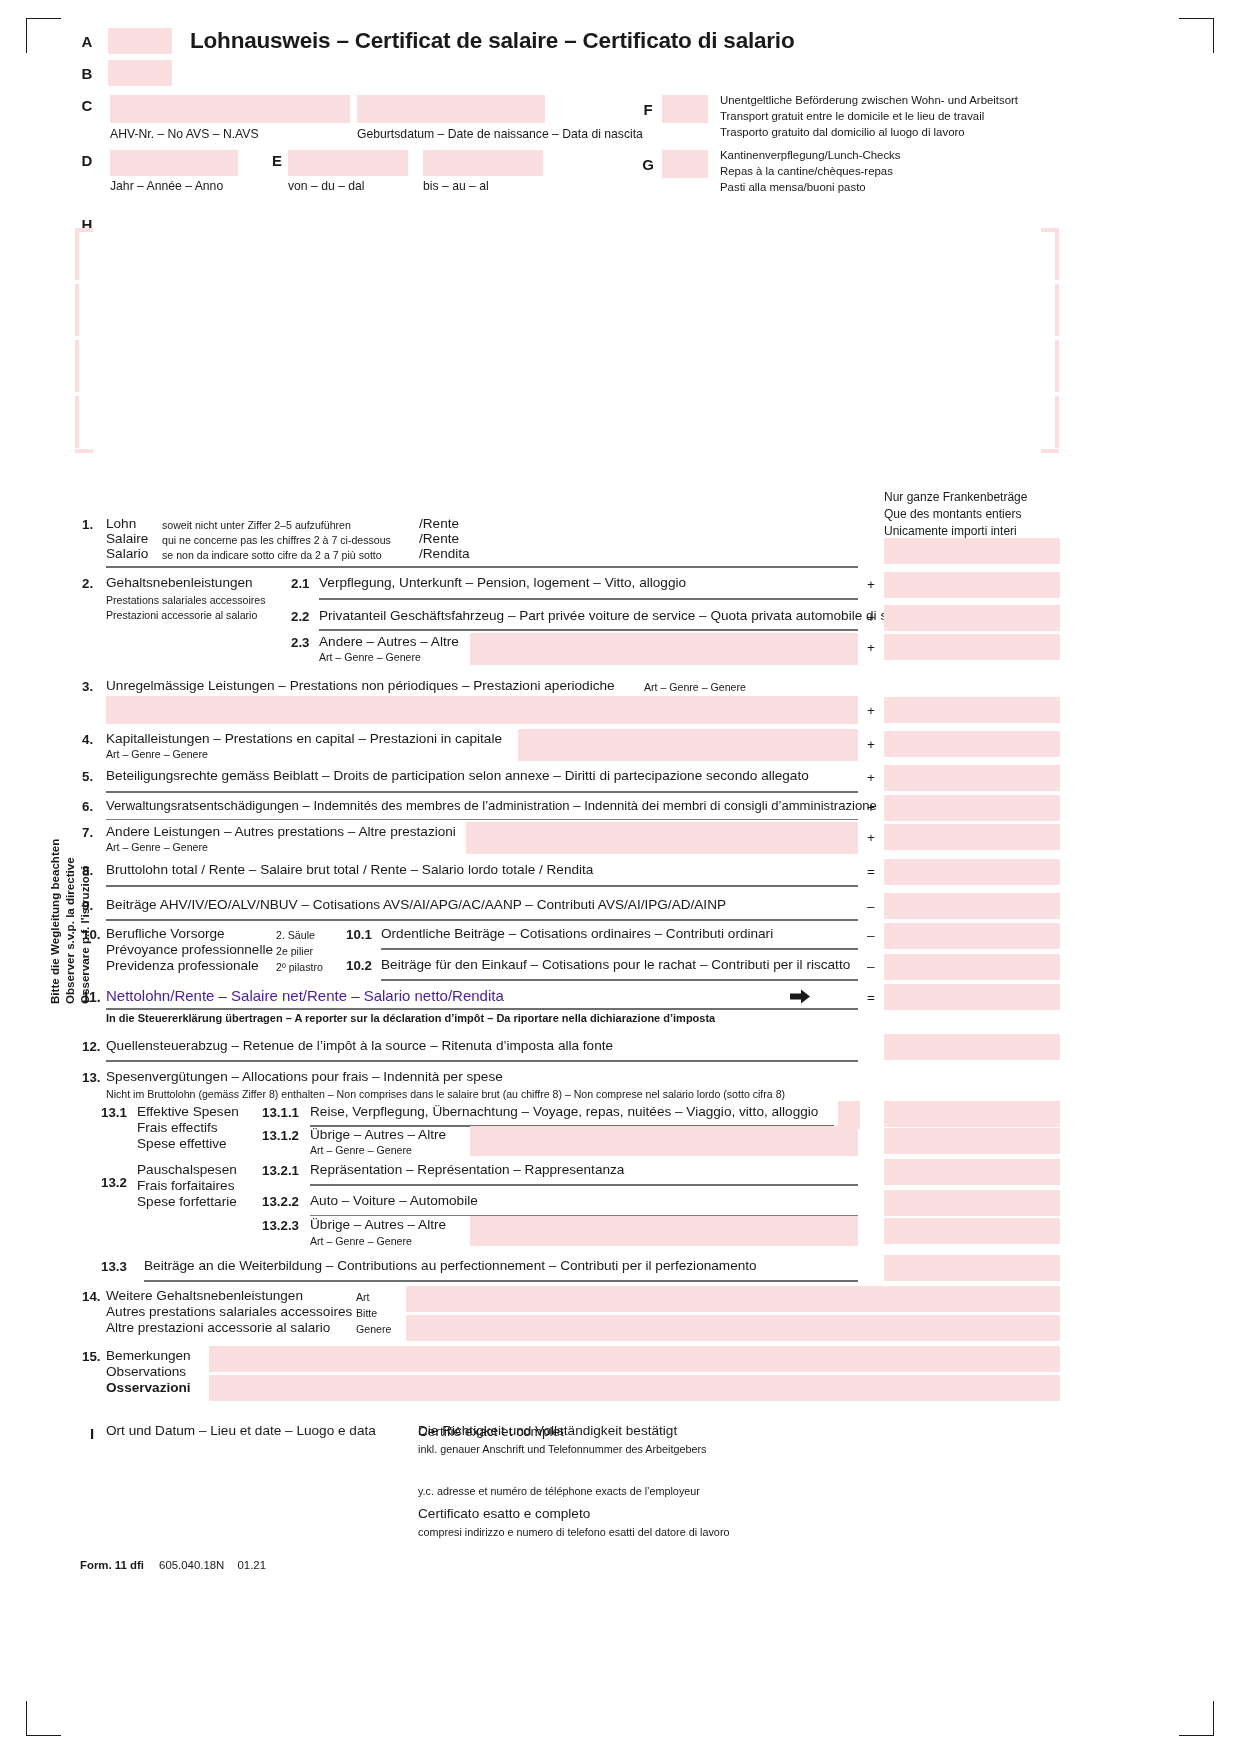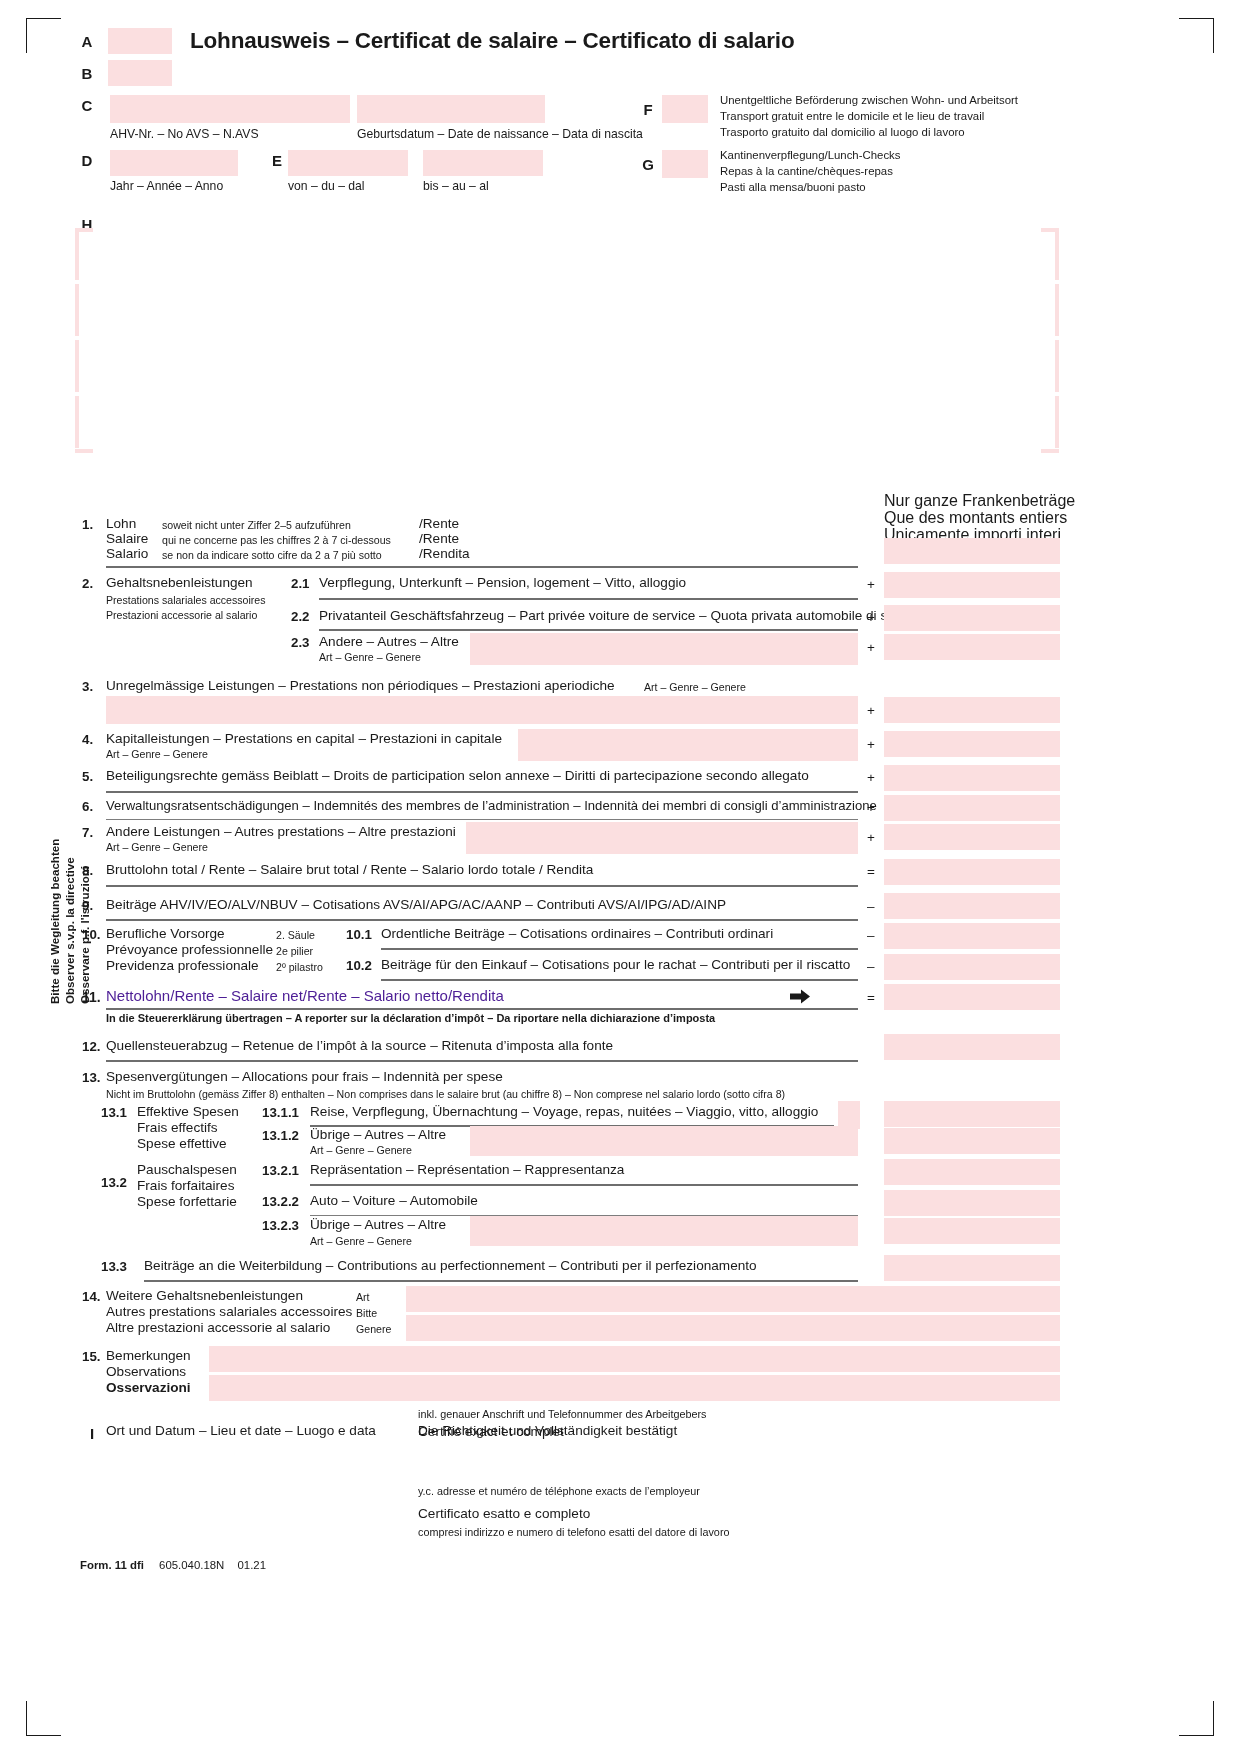--- a/index.html
+++ b/index.html
@@ -56,21 +56,21 @@
   .op { position:absolute; font-size:13.5px; color:#1a1a1a; }
   .num { position:absolute; font-weight:bold; font-size:13.3px; color:#1a1a1a; }
   .txt { position:absolute; font-size:13.6px; color:#1a1a1a; white-space:nowrap; }
   .txt-sm { position:absolute; font-size:10.6px; color:#1a1a1a; white-space:nowrap; }
   .txt-b { position:absolute; font-size:14px; font-weight:normal; color:#4c1d95; white-space:nowrap; }
   .txt-bs { position:absolute; font-size:11px; font-weight:bold; color:#1a1a1a; white-space:nowrap; }
   .amt { position:absolute; background:#fbdfe0; width:176px; height:26px; left:884px; }
   .inlinefld { position:absolute; background:#fbdfe0; }
 
   .arrow { position:absolute; width:20px; height:15px; }
-  .colhdr { position:absolute; font-size:16px; line-height:1.45; white-space:nowrap; color:#1a1a1a;}
+  .colhdr { position:absolute; font-size:12px; line-height:1.45; white-space:nowrap; color:#1a1a1a;}
 
   .footer-txt { position:absolute; font-size:13.6px; color:#1a1a1a; white-space:nowrap;}
   .footer-sm { position:absolute; font-size:10.8px; color:#1a1a1a; white-space:nowrap;}
   .formid { position:absolute; font-size:11.4px; font-weight:bold; color:#1a1a1a; white-space:nowrap;}
   .formid span.reg { font-weight:normal;text-align:right; }
 </style>
 </head>
 <body>
 
 <div class="page">
@@ -328,21 +328,21 @@
   <div class="txt" style="left:106px; top:1348px;">Bemerkungen</div>
   <div class="txt" style="left:106px; top:1364px;">Observations</div>
   <div class="txt" style="left:106px; top:1380px;font-weight:bold;">Osservazioni</div>
   <div class="inlinefld" style="left:209px;top:1346px;width:851px;height:26px;"></div>
   <div class="inlinefld" style="left:209px;top:1375px;width:851px;height:26px;"></div>
 
   <div class="sec-letter" style="position:absolute;left:81px;top:1425px;">I</div>
   <div class="footer-txt" style="left:106px; top:1423px;">Ort und Datum – Lieu et date – Luogo e data</div>
 
   <div class="footer-txt" style="left:418px; top:1423px;">Die Richtigkeit und Vollständigkeit bestätigt</div>
-  <div class="footer-sm" style="left:418px; top:1408px;">inkl. genauer Anschrift und Telefonnummer des Arbeitgebers</div>
+  <div class="footer-sm" style="left:418px; top:1443px;">inkl. genauer Anschrift und Telefonnummer des Arbeitgebers</div>
 
   <div class="footer-txt" style="left:418px; top:1424px;">Certifié exact et complet</div>
   <div class="footer-sm" style="left:418px; top:1485px;">y.c. adresse et numéro de téléphone exacts de l’employeur</div>
 
   <div class="footer-txt" style="left:418px; top:1506px;">Certificato esatto e completo</div>
   <div class="footer-sm" style="left:418px; top:1526px;">compresi indirizzo e numero di telefono esatti del datore di lavoro</div>
 
   <div class="formid" style="left:80px; top:1559px;">
     <span>Form. 11 dfi</span>
     <span class="reg" style="margin-left:12px;">605.040.18N</span>

